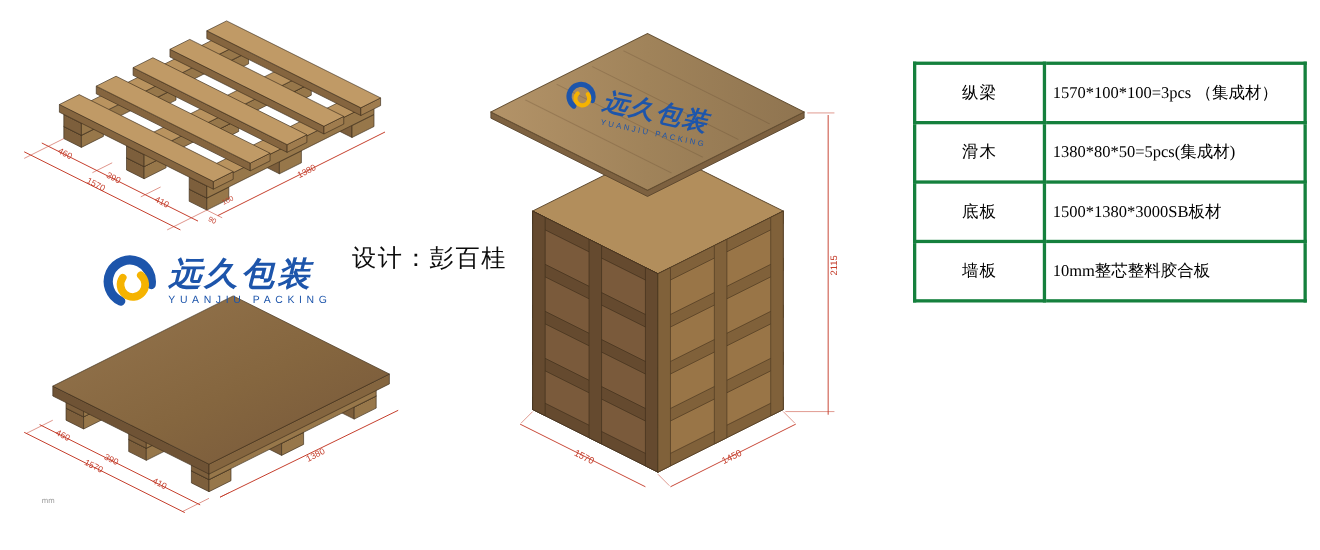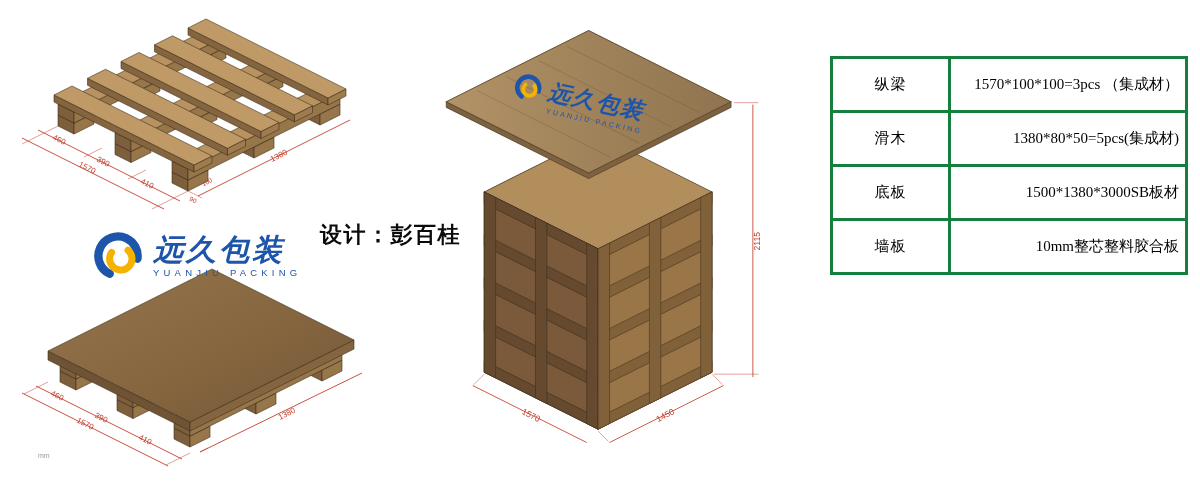--- a/index.html
+++ b/index.html
@@ -7,34 +7,34 @@
   #canvas{position:relative;width:1200px;height:500px;background:#fff;overflow:hidden}
   .abs{position:absolute}
 
   
   .brand{left:90px;top:228px;display:flex;align-items:center;gap:7px}
   .brand-text{display:flex;flex-direction:column;line-height:1.05}
   .brand-cn{font-size:30px;font-weight:bold;font-style:italic;color:#1d55ab;letter-spacing:3px;white-space:nowrap}
   .brand-en{font-size:9.5px;color:#1d55ab;letter-spacing:4.2px;margin-top:3px;white-space:nowrap}
 
   
-  .credit{left:320px;font-size:22px;font-weight:700;color:#0b0b0b;letter-spacing:1.5px;white-space:nowrap}
+  .credit{left:320px;font-size:22px;font-weight:400;color:#0b0b0b;letter-spacing:1.5px;white-space:nowrap}
   .credit.design{top:220px}
   .credit.draft{top:274px}
 
   
   .main-title{left:478px;top:441px;font-size:33px;font-weight:800;color:#000;letter-spacing:4px;white-space:nowrap}
 
   
   .materials{left:826px;top:56px;width:366px;font-family:"Liberation Serif",serif}
   .materials-title{text-align:center;font-size:20px;color:#000;letter-spacing:1px;margin-bottom:16px;white-space:nowrap}
   .materials table{border-collapse:collapse;width:358px;margin-left:4px}
   .materials td{border:3px solid #15803d;height:54px;font-size:15px;color:#000;vertical-align:middle}
   .materials td.part{width:118px;text-align:center;letter-spacing:1px}
-  .materials td.spec{text-align:right;padding:0 6px;white-space:nowrap}
+  .materials td.spec{text-align:left;padding:0 6px;white-space:nowrap}
 
   .watermark{left:38px;top:452px;font-size:7px;color:#999}
 
   svg{display:block}
   text{font-family:"Liberation Sans",sans-serif}
 </style>
 </head>
 <body>
 
 <div id="canvas">

